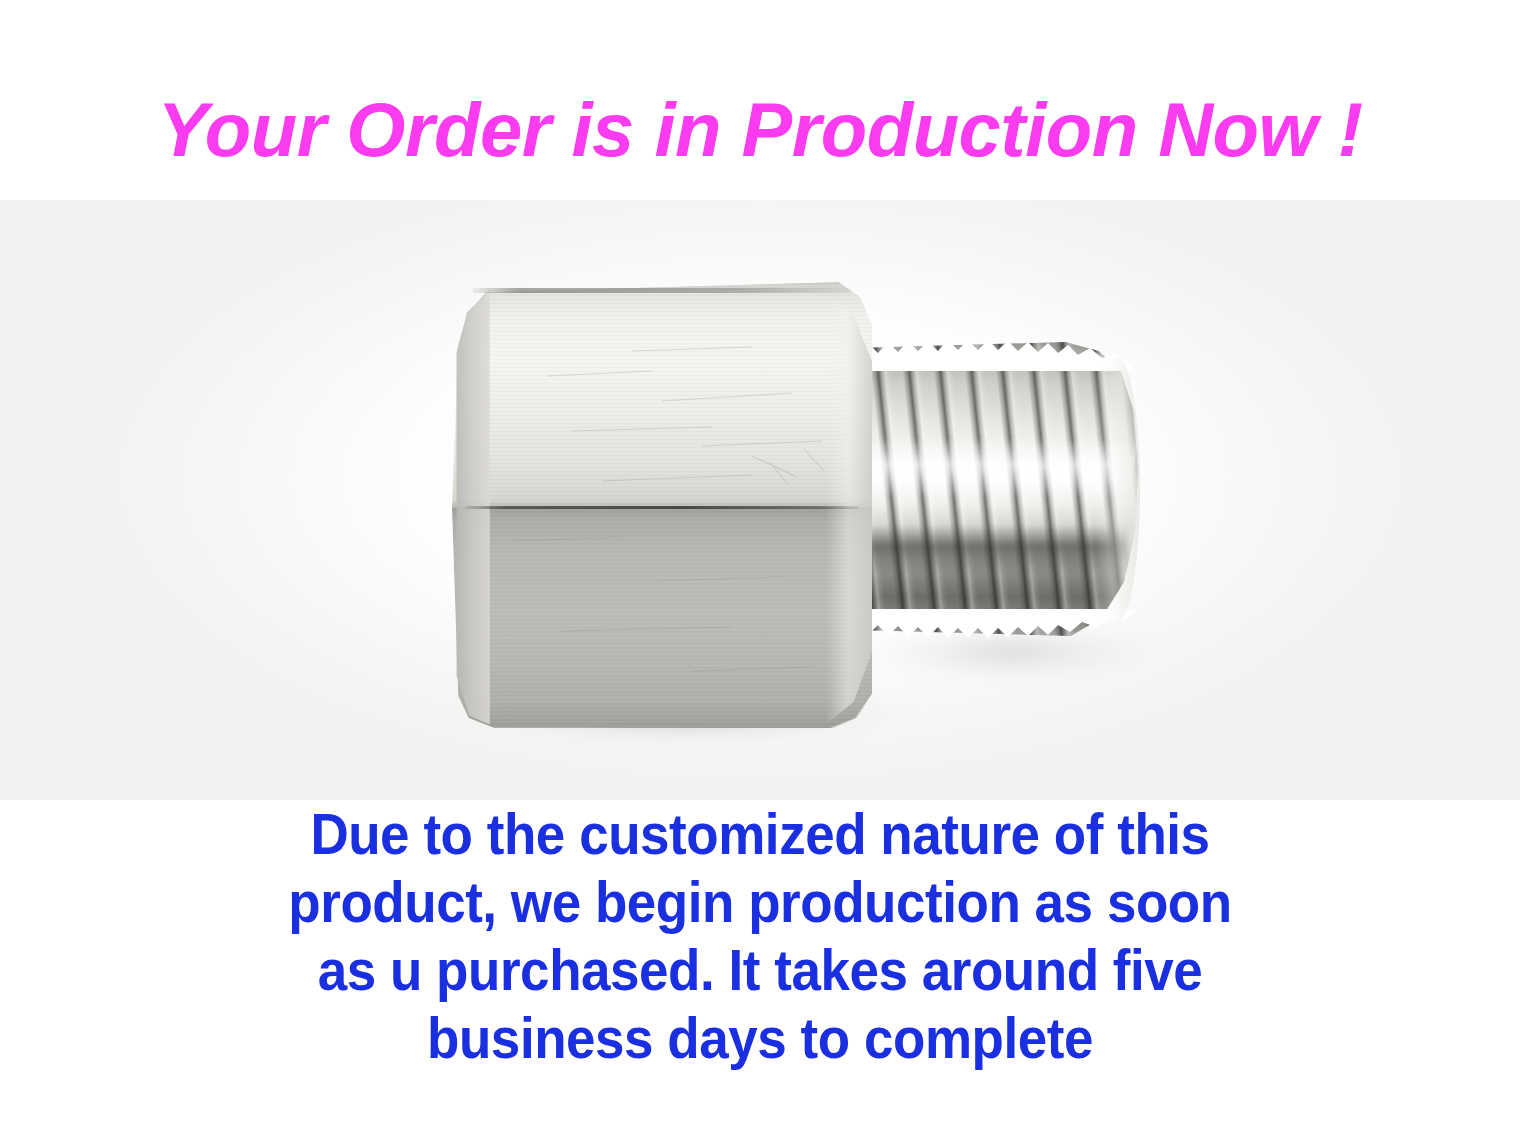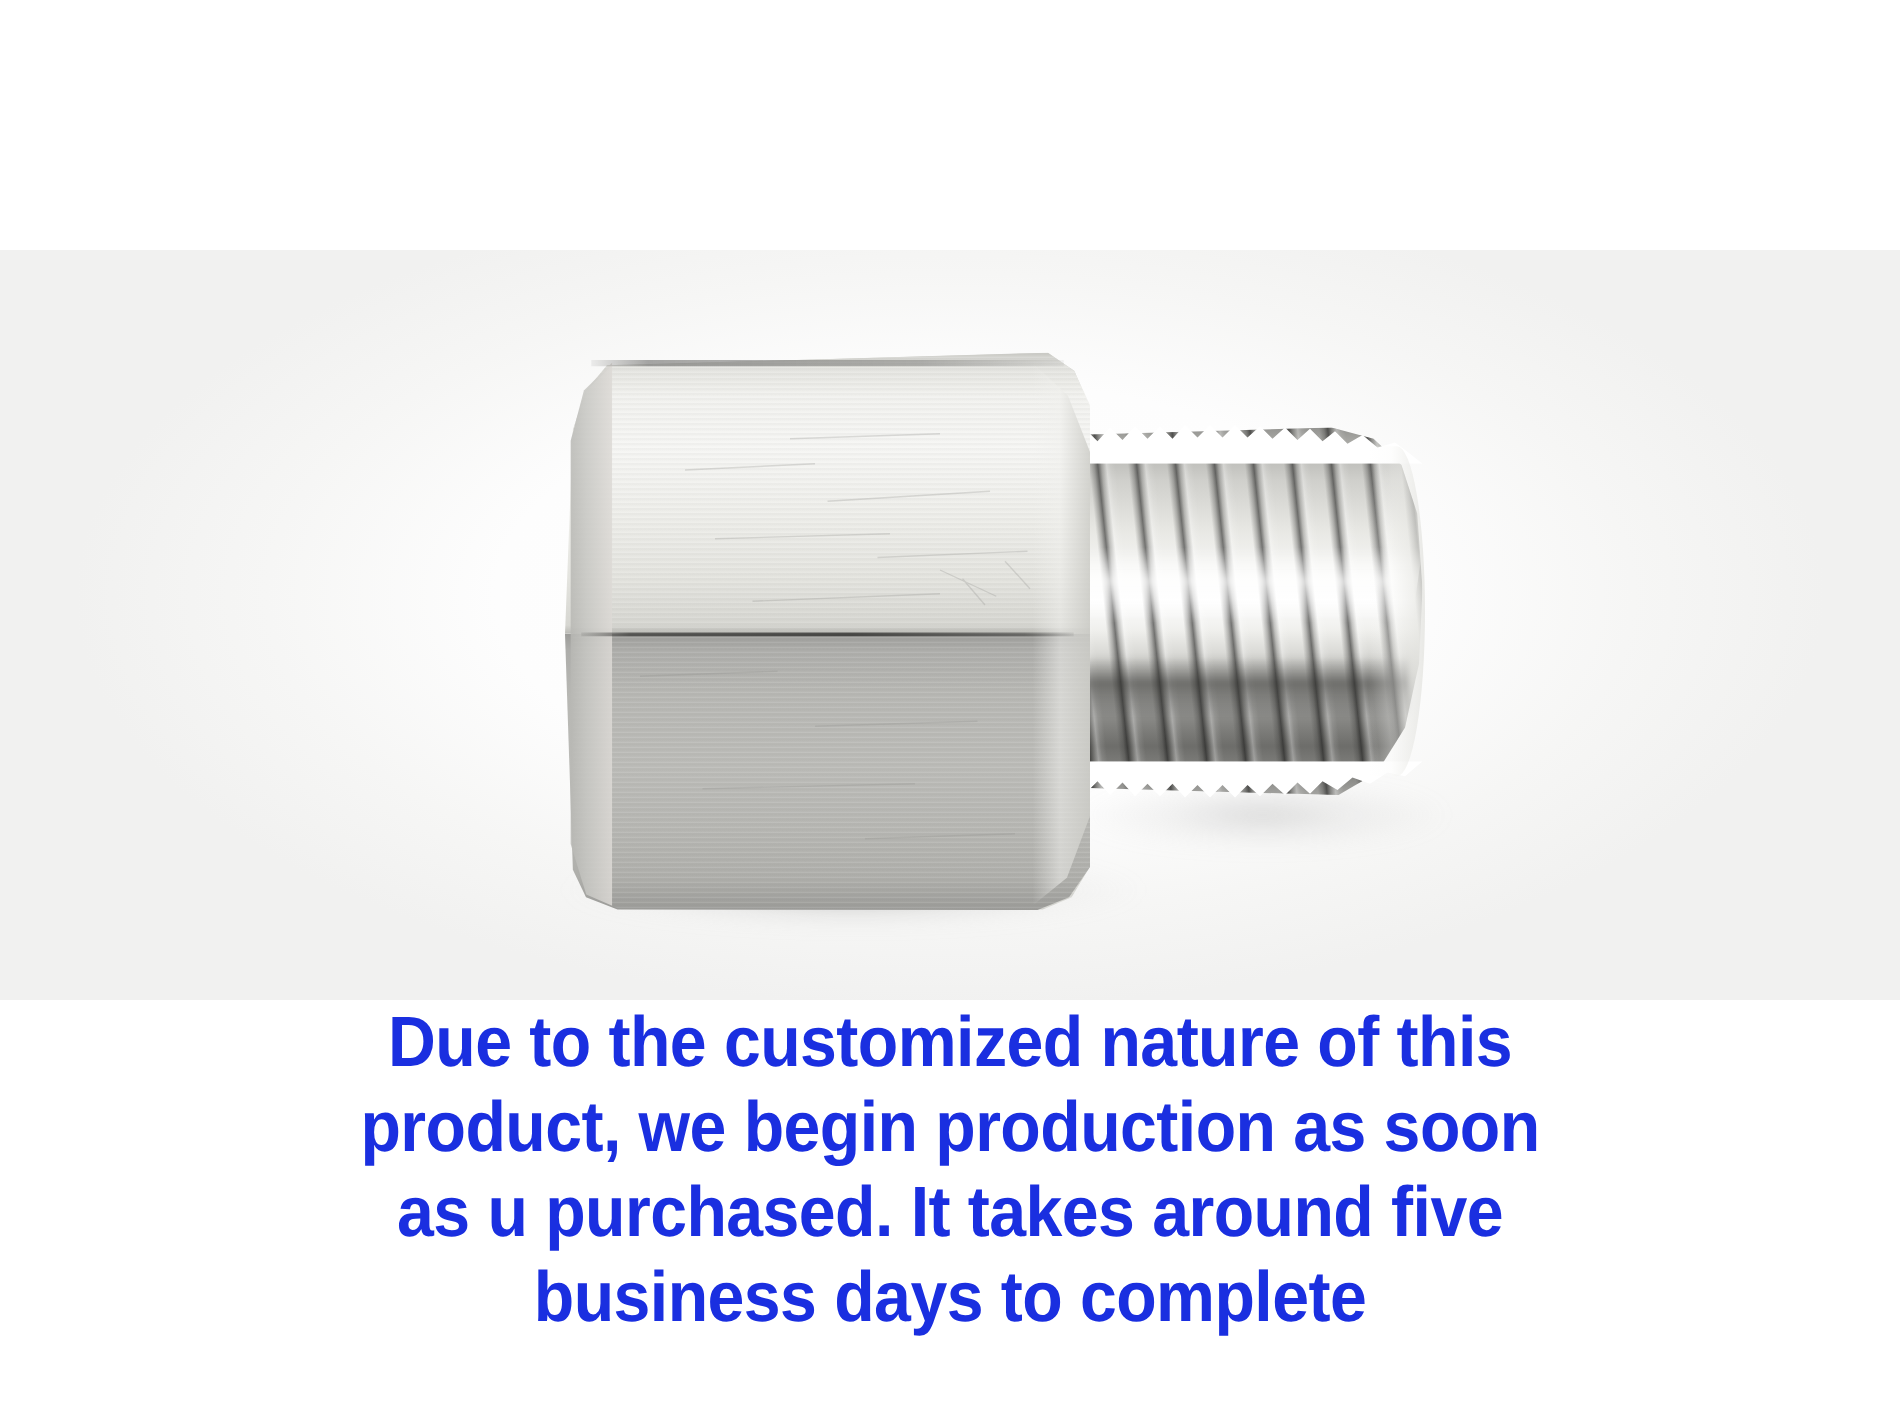--- a/index.html
+++ b/index.html
@@ -305,20 +305,21 @@
   }
   .footer-text .line { display: block; white-space: nowrap; }
 </style>
 </head>
 <body>
 
 <div id="stage">
 
   <div class="photo-bg"></div>
 
+  <div class="headline">Your Order is in Production Now !</div>
 
   <div class="product">
 
     <div class="shadow-main"></div>
     <div class="shadow-thread"></div>
 
     <div class="thread">
       <div class="thread-body"></div>
       <div class="thread-grooves"></div>
       <div class="thread-specular"></div>

